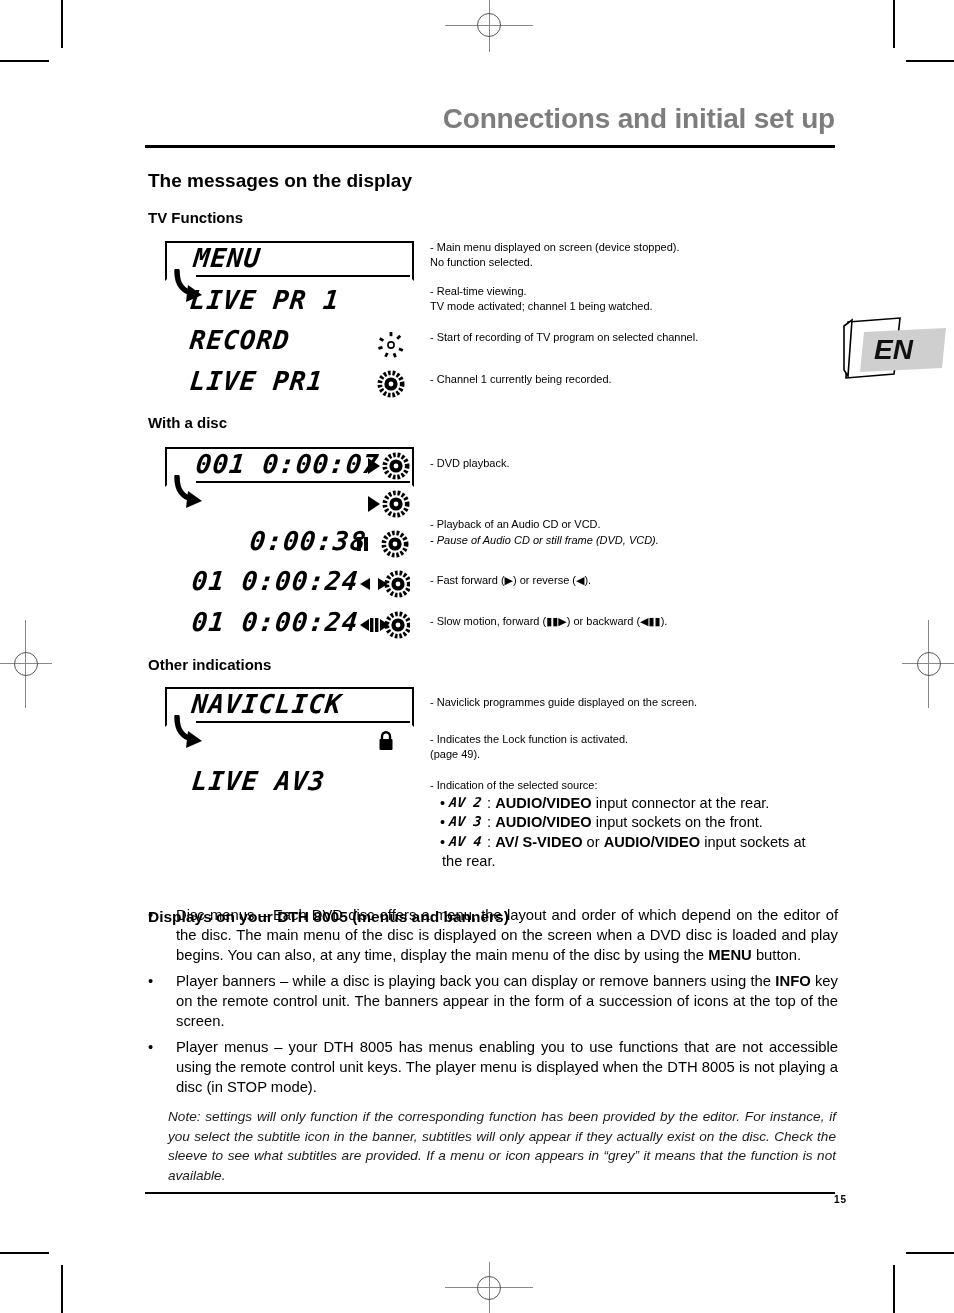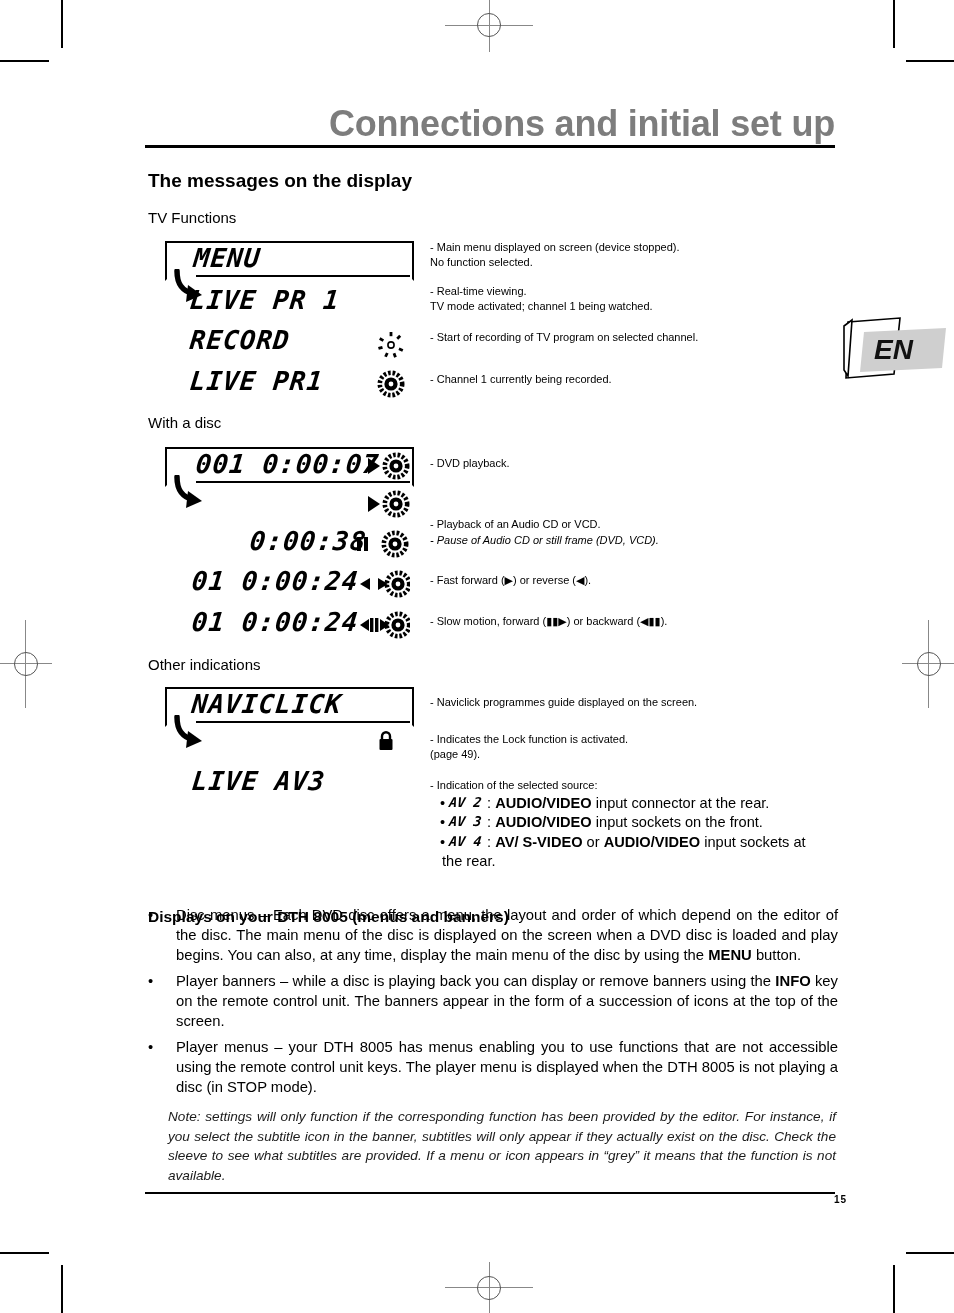--- a/index.html
+++ b/index.html
@@ -29,21 +29,21 @@
     left: 0; top: 0;
     width: 954px; height: 1313px;
   }
 
   
   .header-title {
     position: absolute;
     left: 145px; top: 103px;
     width: 690px;
     text-align: right;
-    font-size: 36px;
+    font-size: 28px;
     font-weight: bold;
     color: #7d7d7d;
     letter-spacing: -0.2px;
   }
   .header-rule {
     position: absolute;
     left: 145px; top: 145px;
     width: 690px; height: 3px;
     background: #000;
   }
@@ -51,21 +51,21 @@
   
   .h2 {
     position: absolute;
     font-size: 19px;
     font-weight: bold;
     letter-spacing: 0px;
   }
   .h3 {
     position: absolute;
     font-size: 15px;
-    font-weight: normal;
+    font-weight: bold;
   }
 
   
   .lcd-text {
     position: absolute;
     font-family: "DejaVu Sans Mono", monospace;
     font-weight: bold;
     font-style: italic;
     font-size: 26px;
     letter-spacing: 1px;

